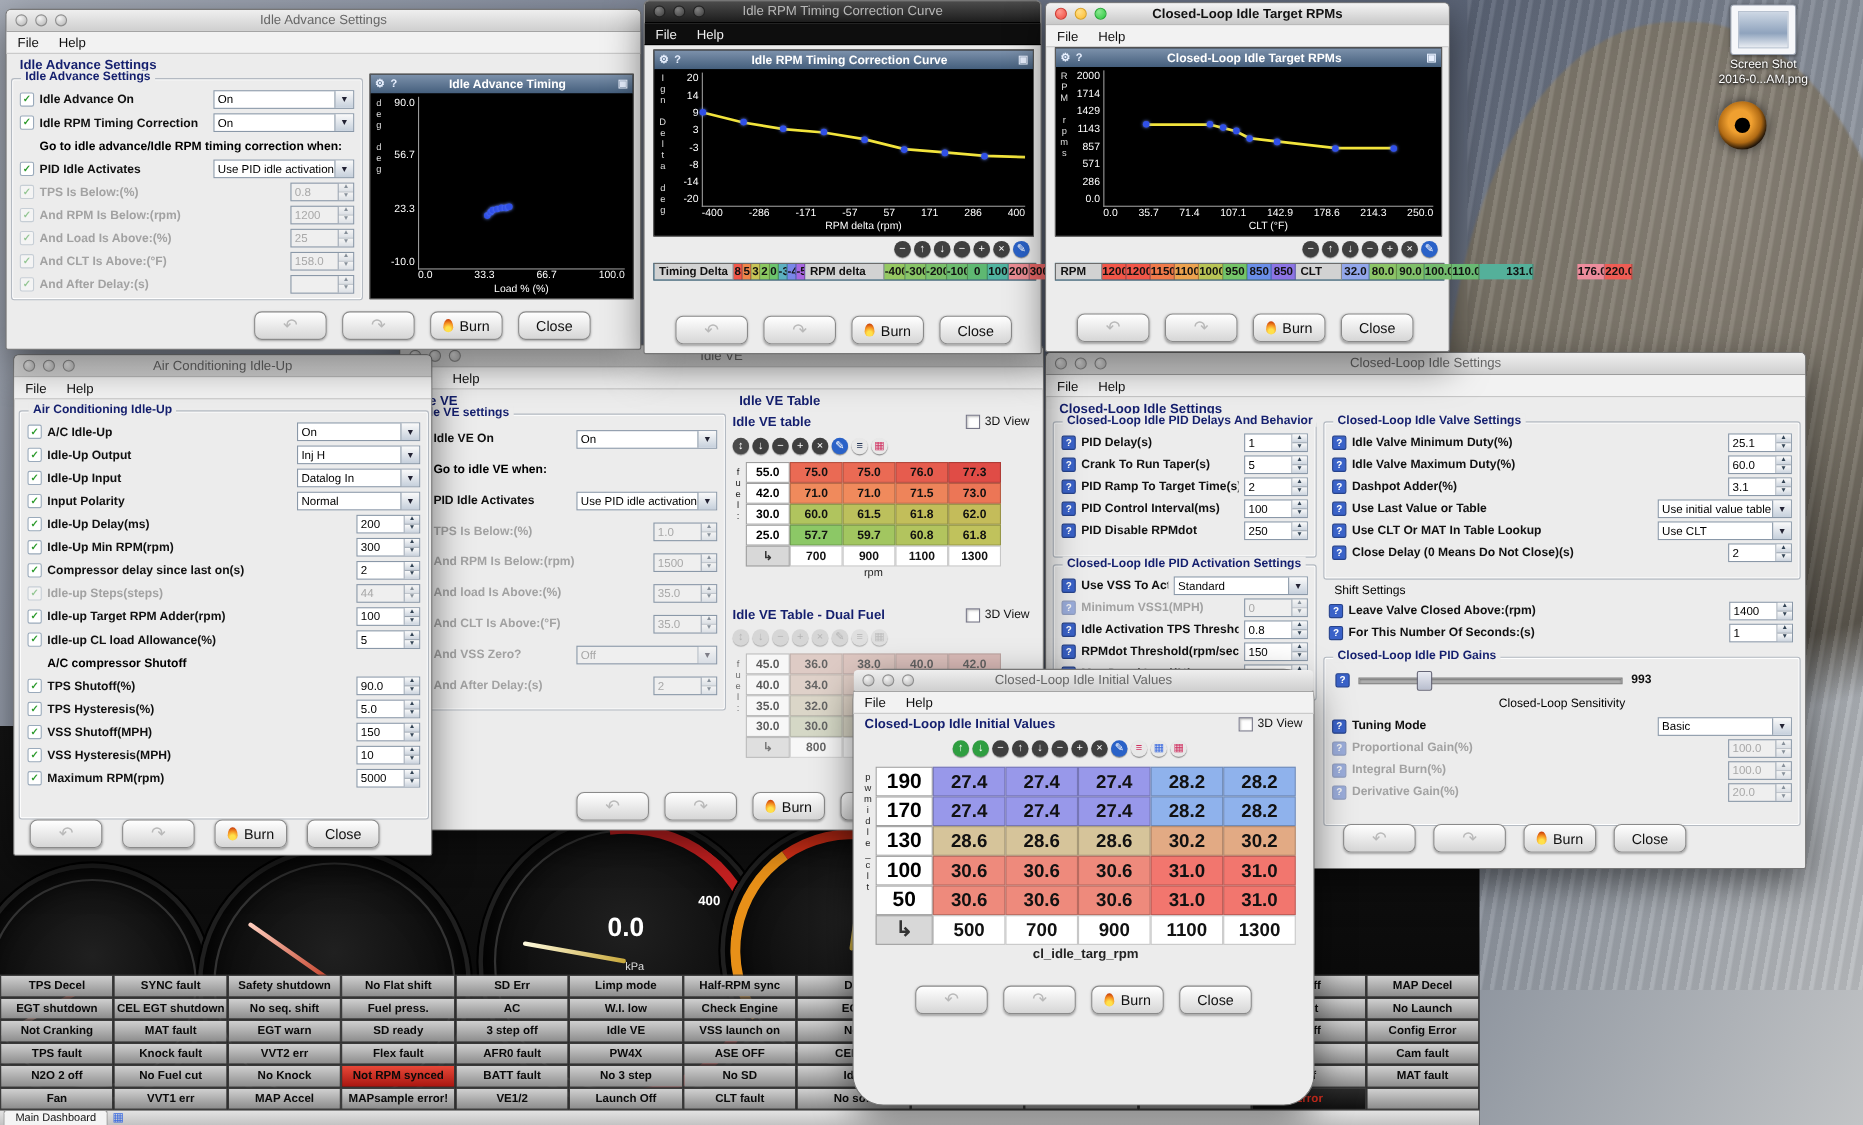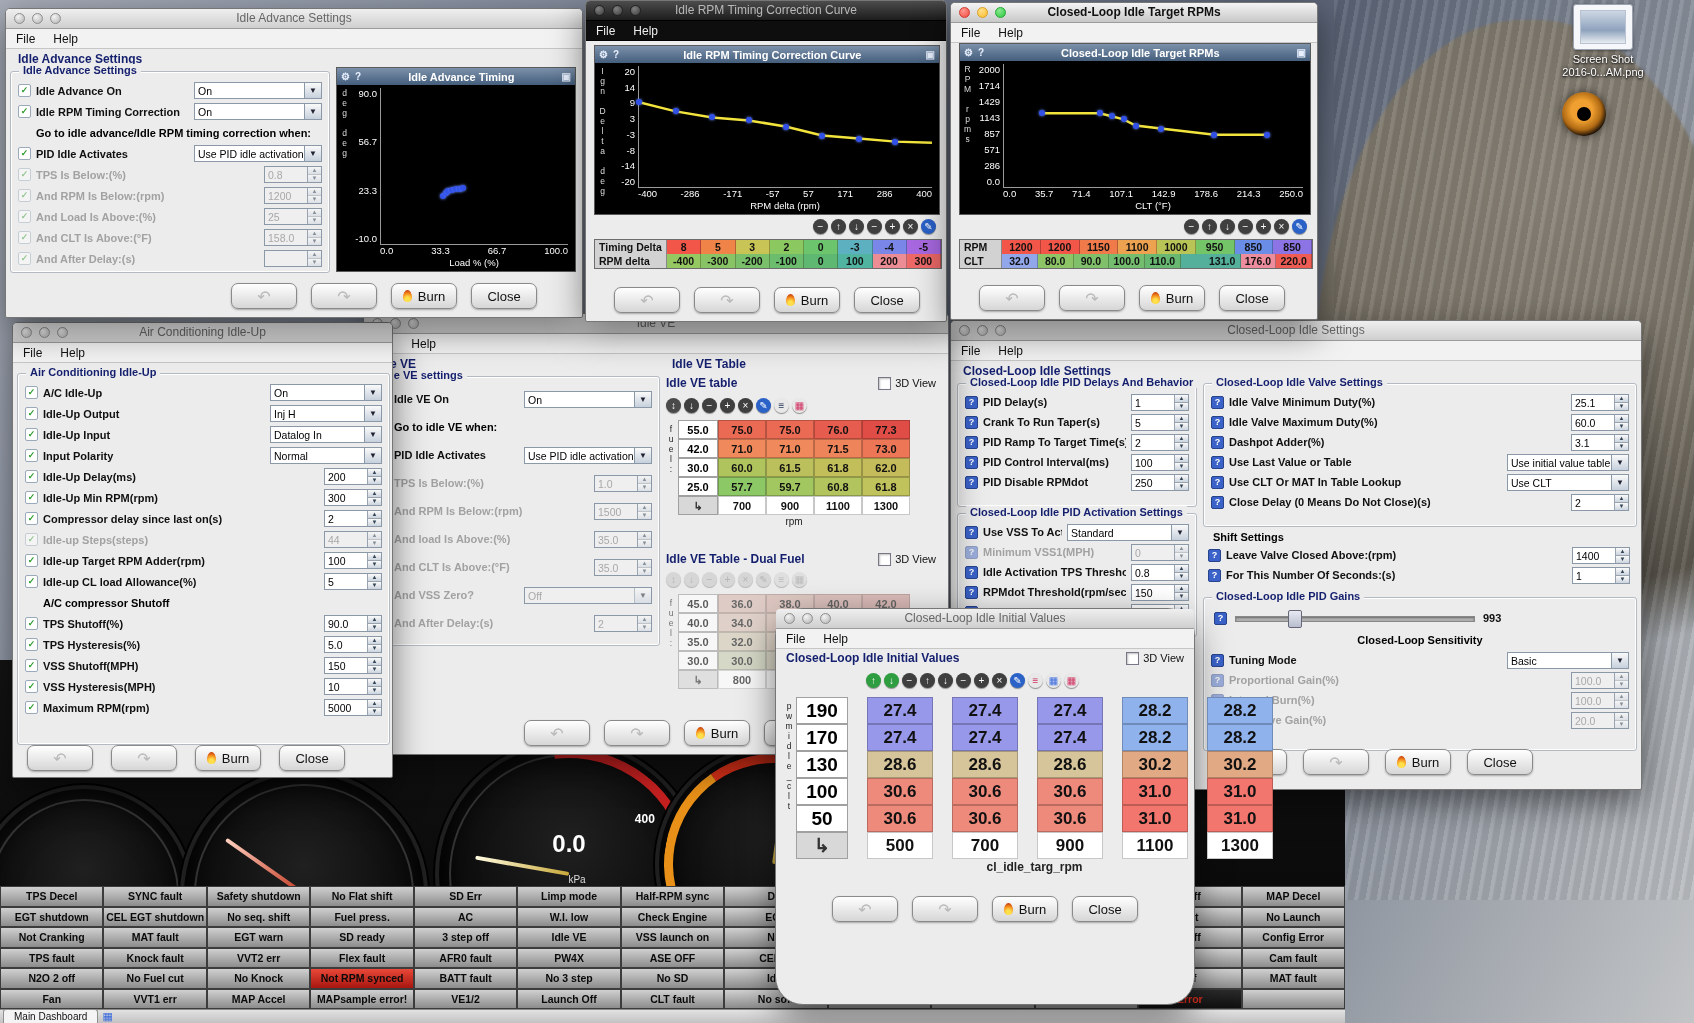--- a/index.html
+++ b/index.html
@@ -120,21 +120,21 @@
   .pline polyline{stroke:#f2e43c;stroke-width:2.5;vector-effect:non-scaling-stroke;fill:none;}
   .dots{position:absolute;inset:0;}
   .dot{position:absolute;width:6px;height:6px;background:#3050e8;border-radius:50%;transform:translate(-50%,-50%);
        box-shadow:0 0 3px #6a8aff;}
   .xticks{height:12px;display:flex;justify-content:space-between;color:#fff;font-size:9.5px;white-space:nowrap;}
   .xtitle{height:12px;text-align:center;color:#fff;font-size:9.5px;}
   
   .ticons{position:absolute;display:flex;gap:3px;}
   .ticon{width:15px;height:15px;border-radius:50%;background:#3f3f3f;color:#fff;font-size:10px;line-height:15px;
        text-align:center;box-shadow:0 1px 1px rgba(0,0,0,.4);}
-  .ctbl{position:absolute;border:1px solid #6c6c6c;display:flex;flex-direction:column;background:#0369a1;}
+  .ctbl{position:absolute;border:1px solid #6c6c6c;display:flex;background:#0369a1;}
   .trow{display:flex;height:14px;}
   .trlab{background:#d2d2d2;font-size:10.5px;font-weight:bold;color:#111;padding:0 4px;line-height:14px;
        border-right:1px solid #888;white-space:nowrap;box-sizing:border-box;}
   .tcell{flex:1;font-size:10.5px;font-weight:bold;color:#111;text-align:center;line-height:14px;
        border-right:1px solid rgba(0,0,0,.25);overflow:hidden;}
   
   .tblhead{position:absolute;display:flex;justify-content:space-between;align-items:center;
        font-size:12px;font-weight:bold;color:#141f6e;white-space:nowrap;}
   .chkrow{display:flex;align-items:center;gap:4px;font-weight:normal;}
   .cbox{width:11px;height:11px;background:#fff;border:1px solid #778;box-shadow:inset 1px 1px 2px rgba(0,0,0,.25);}
@@ -148,31 +148,31 @@
        line-height:18px;box-sizing:border-box;}
   .vc{width:48px;border:1px solid rgba(0,0,0,.22);font-size:11px;font-weight:bold;color:#111;text-align:center;
        line-height:18px;box-sizing:border-box;background:#ddd;}
   .vxrow .vc{background:#fff;}
   .corner{background:#d8d8d8;color:#333;font-weight:bold;}
   .vaxis{text-align:center;font-size:10px;color:#222;padding-top:1px;}
   .ghost{opacity:.62;filter:saturate(.6);}
   
   .big .vrow{height:27px;}
   .big .vy{width:52px;font-size:19px;line-height:26px;}
-  .big .vc{width:66px;font-size:17px;line-height:26px;font-weight:bold;margin-left:19px;}
+  .big .vc{width:66px;font-size:17px;line-height:26px;font-weight:bold;}
   .big .vaxis{font-size:12px;font-weight:bold;}
   
   .sliderrow{position:absolute;display:flex;align-items:center;gap:8px;}
   .slider{position:relative;width:240px;height:16px;}
   .sl-track{position:absolute;left:0;right:0;top:6px;height:4px;background:#b2b2b2;border:1px solid #888;
        box-shadow:inset 0 1px 2px rgba(0,0,0,.4);}
   .sl-thumb{position:absolute;left:22%;top:0;width:12px;height:16px;background:linear-gradient(#e8eaf2,#b8bece);
        border:1px solid #667;border-radius:2px;}
   .slval{font-size:11px;font-weight:bold;color:#111;}
-  .subhead{font-size:11px;font-weight:bold;color:#000;padding:2px 8px;}
+  .subhead{font-size:11px;font-weight:normal;color:#000;padding:2px 8px;}
   .center{text-align:center;}
   .mitem{cursor:default;}
 </style>
 </head>
 <body>
 
 <div class="owl"></div>
 <div class="owl-streaks"></div>
 <div class="owl-eye"></div>
 <div class="owl-pupil"></div>
@@ -1589,21 +1589,21 @@
       </div>
     <div class="trow">
       <span class="trlab" style="width:42px;">CLT</span>
 
     <span class="tcell" style="background: rgb(146, 166, 234);">32.0</span>
         <span class="tcell" style="background: rgb(140, 196, 102);">80.0</span>
         <span class="tcell" style="background: rgb(128, 192, 106);">90.0</span>
         <span class="tcell" style="background: rgb(116, 188, 110);">100.0</span>
         <span class="tcell" style="background: rgb(104, 184, 114);">110.0</span>
         <span class="tcell" style="background: rgb(84, 176, 154); padding-left: 24px;">131.0</span>
-        <span class="tcell" style="background: rgb(236, 140, 156);">176.0</span>
+        <span class="tcell" style="background: rgb(236, 140, 156); margin-left: 40px;">176.0</span>
         <span class="tcell" style="background: rgb(238, 92, 84);">220.0</span>
       </div>
   </div>
   <div class="btnrow" style="left:28px;bottom:8px;">
     <button class="jbtn icoBtn">
         <span>↶</span>
       </button>
     <button class="jbtn icoBtn">
         <span>↷</span>
       </button>

